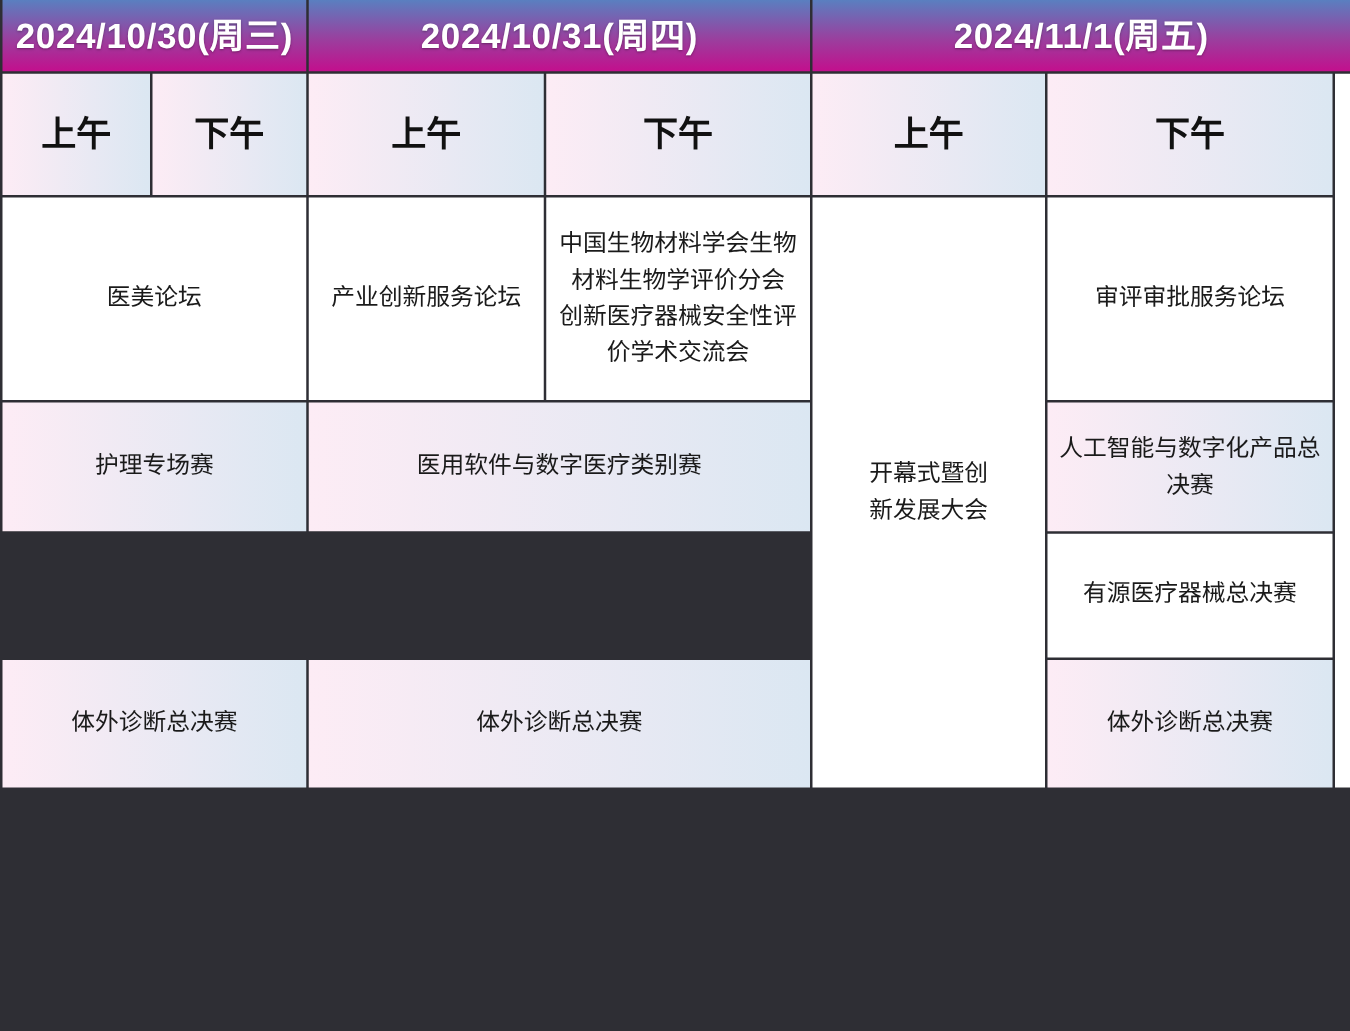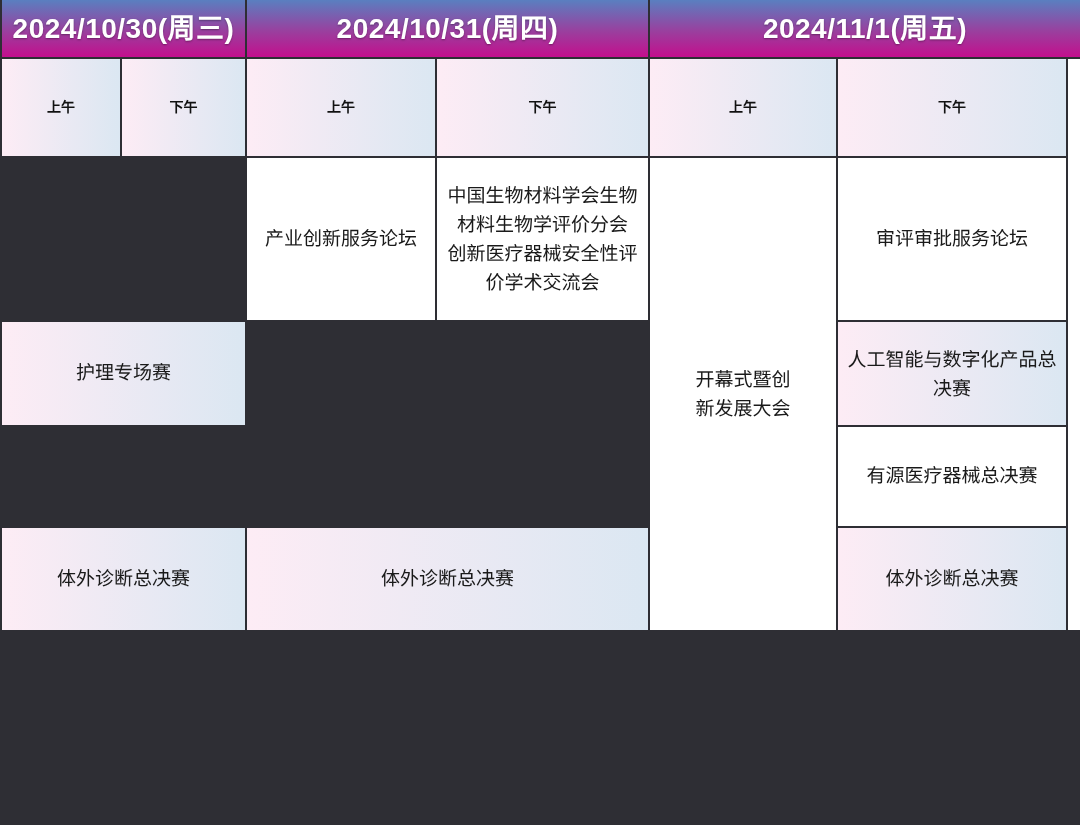--- a/index.html
+++ b/index.html
@@ -40,21 +40,21 @@
     font-size: 28px;
     letter-spacing: 0.5px;
     text-shadow: 0 1px 2px rgba(0,0,0,0.35);
   }
 
   .sub {
     background: linear-gradient(90deg,
       var(--cell-grad-pink, #fdecf5) 0%,
       var(--cell-grad-blue, #dbe7f2) 100%);
     font-weight: bold;
-    font-size: 14px;
+    font-size: 28px;
     color: #111111;
   }
 
   .white { background: #ffffff; }
 
   .grad {
     background: linear-gradient(90deg,
       var(--cell-grad-pink, #fdecf5) 0%,
       var(--cell-grad-blue, #dbe7f2) 100%);
   }
@@ -100,34 +100,36 @@
 
   <div class="cell sub p-s1">上午</div>
   <div class="cell sub p-s2">下午</div>
   <div class="cell sub p-s3">上午</div>
   <div class="cell sub p-s4">下午</div>
   <div class="cell sub p-s5">上午</div>
   <div class="cell sub p-s6">下午</div>
 
   <div class="cell white p-sliver"></div>
 
+  <div class="cell white p-r1a">医美论坛</div>
   <div class="cell white p-r1c">
     <div class="line">中国生物材料学会生物</div>
     <div class="line">材料生物学评价分会</div>
     <div class="line">创新医疗器械安全性评</div>
     <div class="line">价学术交流会</div>
   </div>
   <div class="cell white p-r1b">产业创新服务论坛</div>
   <div class="cell white p-kaimu">
     <div class="line">开幕式暨创</div>
     <div class="line">新发展大会</div>
   </div>
   <div class="cell white p-r1d">审评审批服务论坛</div>
 
   <div class="cell grad p-r2a">护理专场赛</div>
+  <div class="cell grad p-r2b">医用软件与数字医疗类别赛</div>
   <div class="cell grad p-r2c">
     <div class="line">人工智能与数字化产品总</div>
     <div class="line">决赛</div>
   </div>
 
   <div class="cell white p-r3c">有源医疗器械总决赛</div>
 
   <div class="cell grad p-r4a">体外诊断总决赛</div>
   <div class="cell grad p-r4b">体外诊断总决赛</div>
   <div class="cell grad p-r4c">体外诊断总决赛</div>

